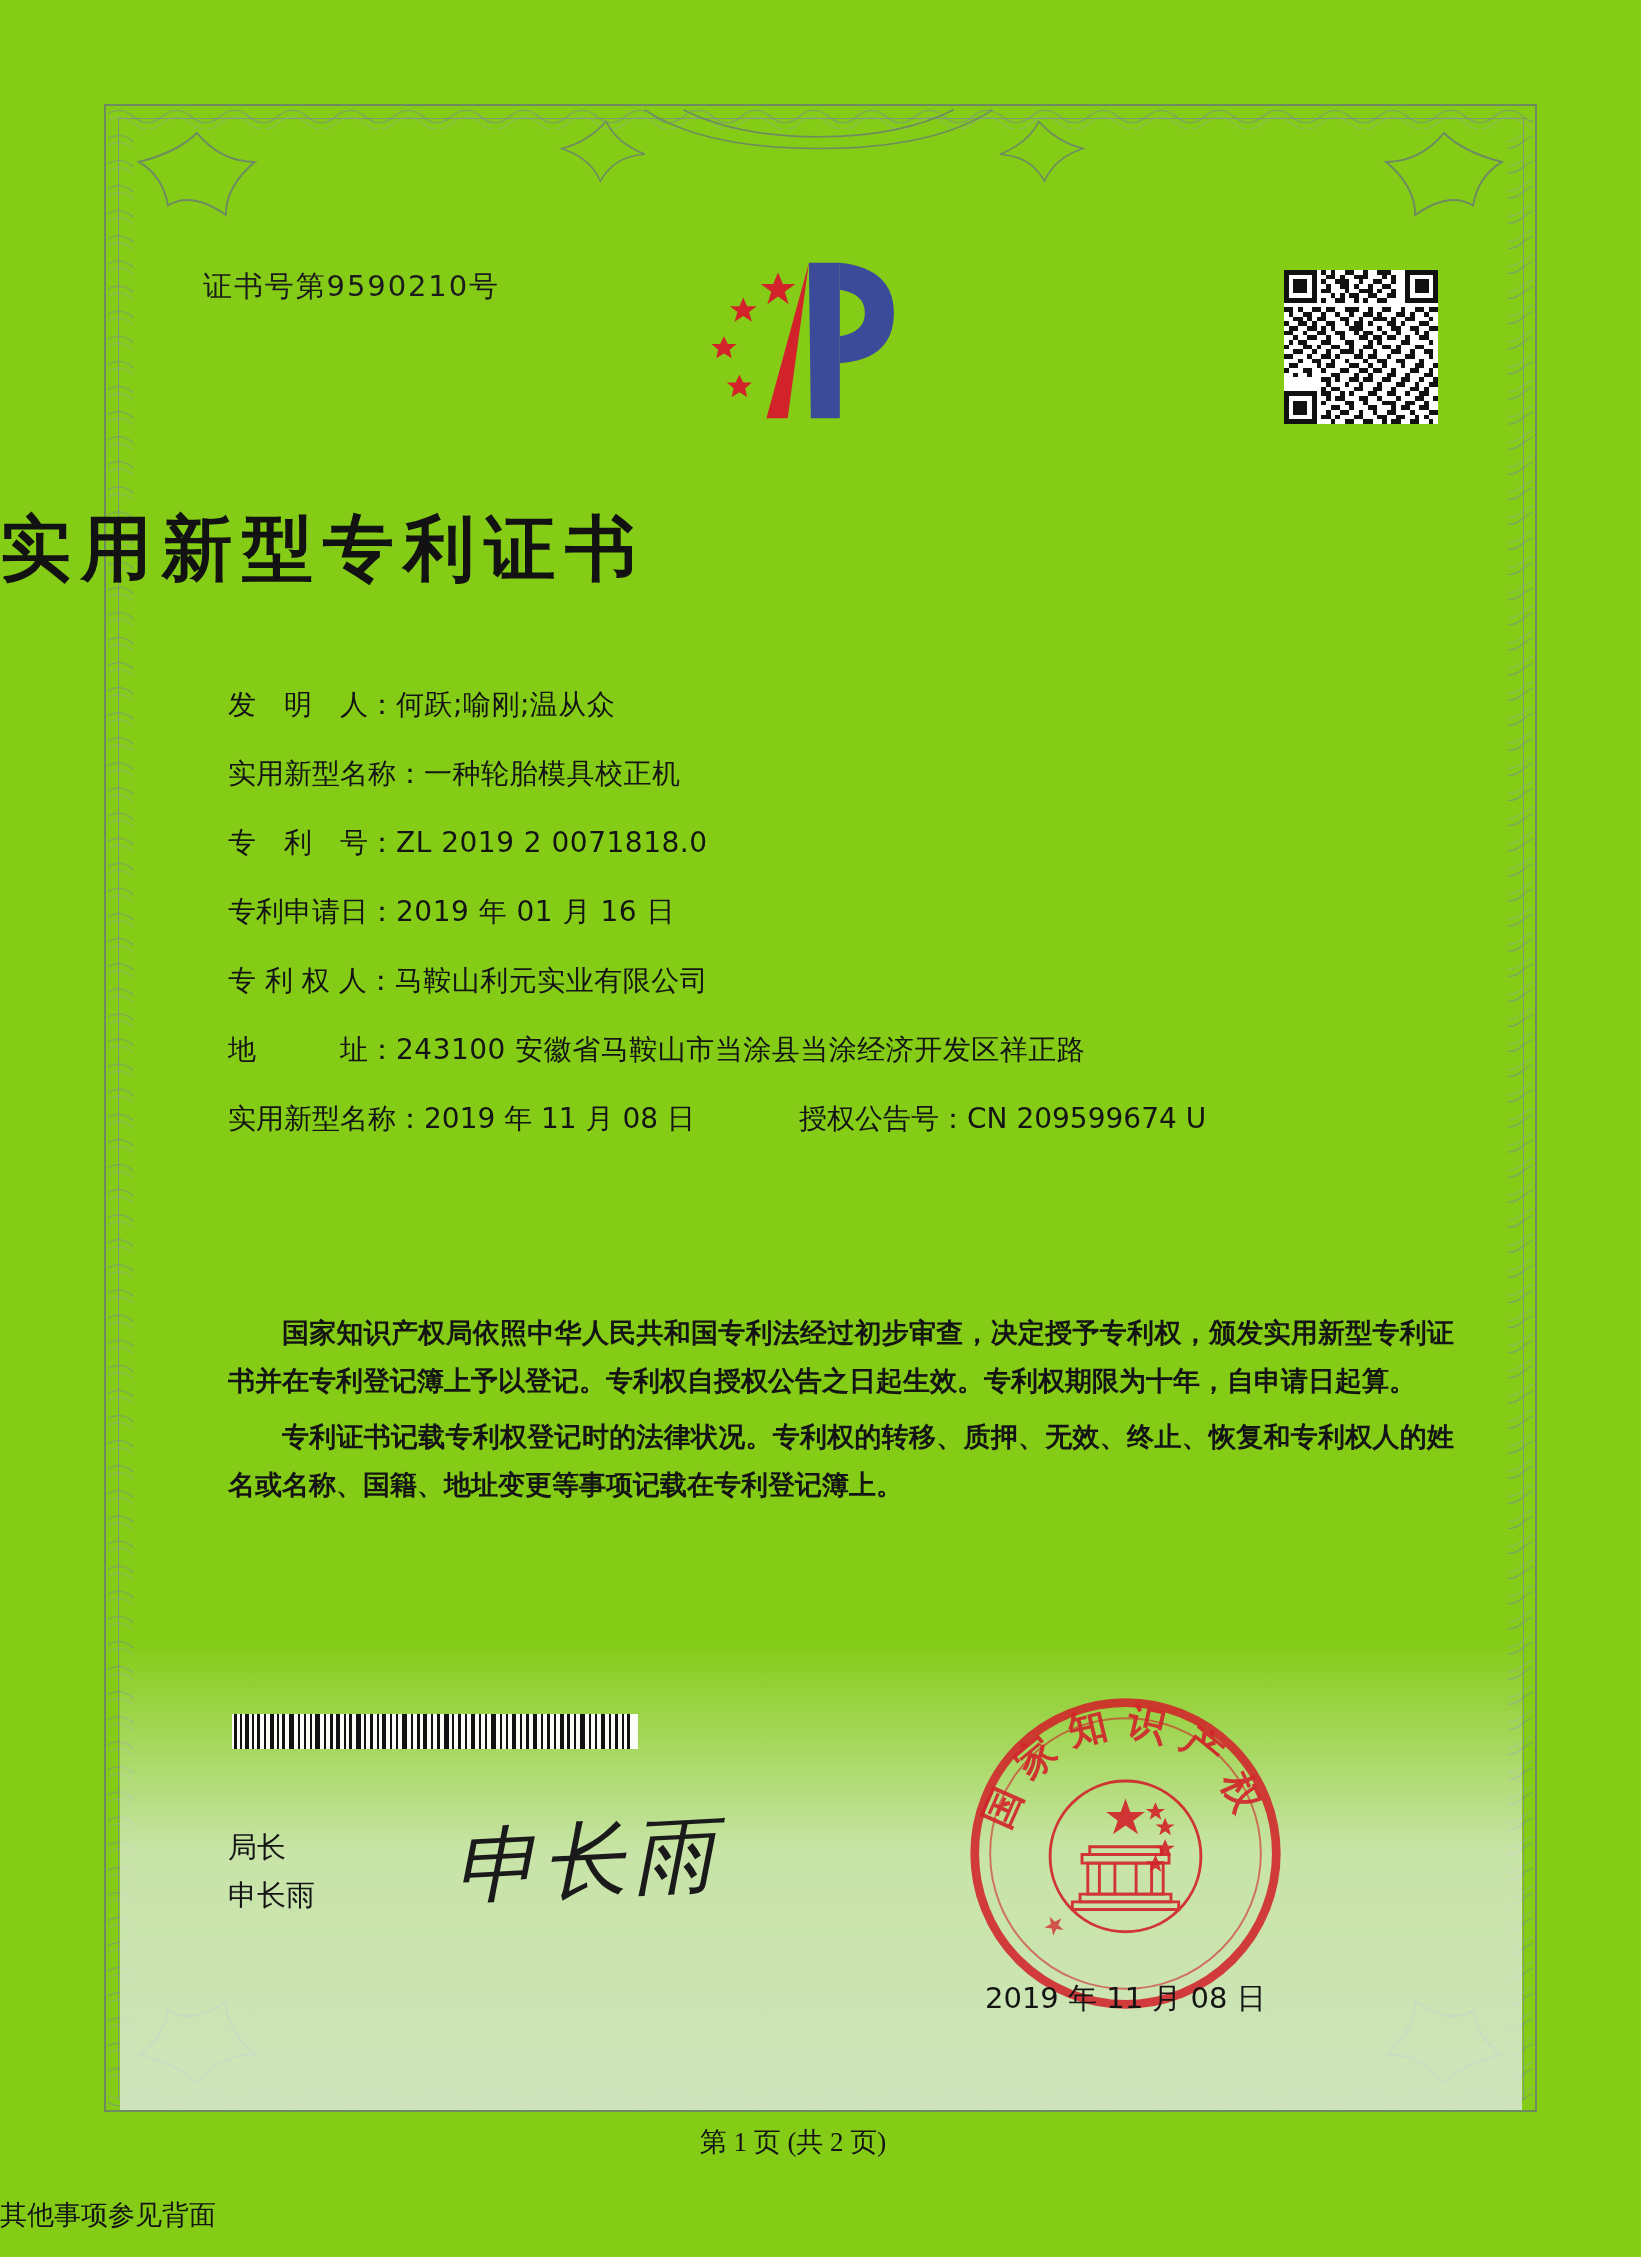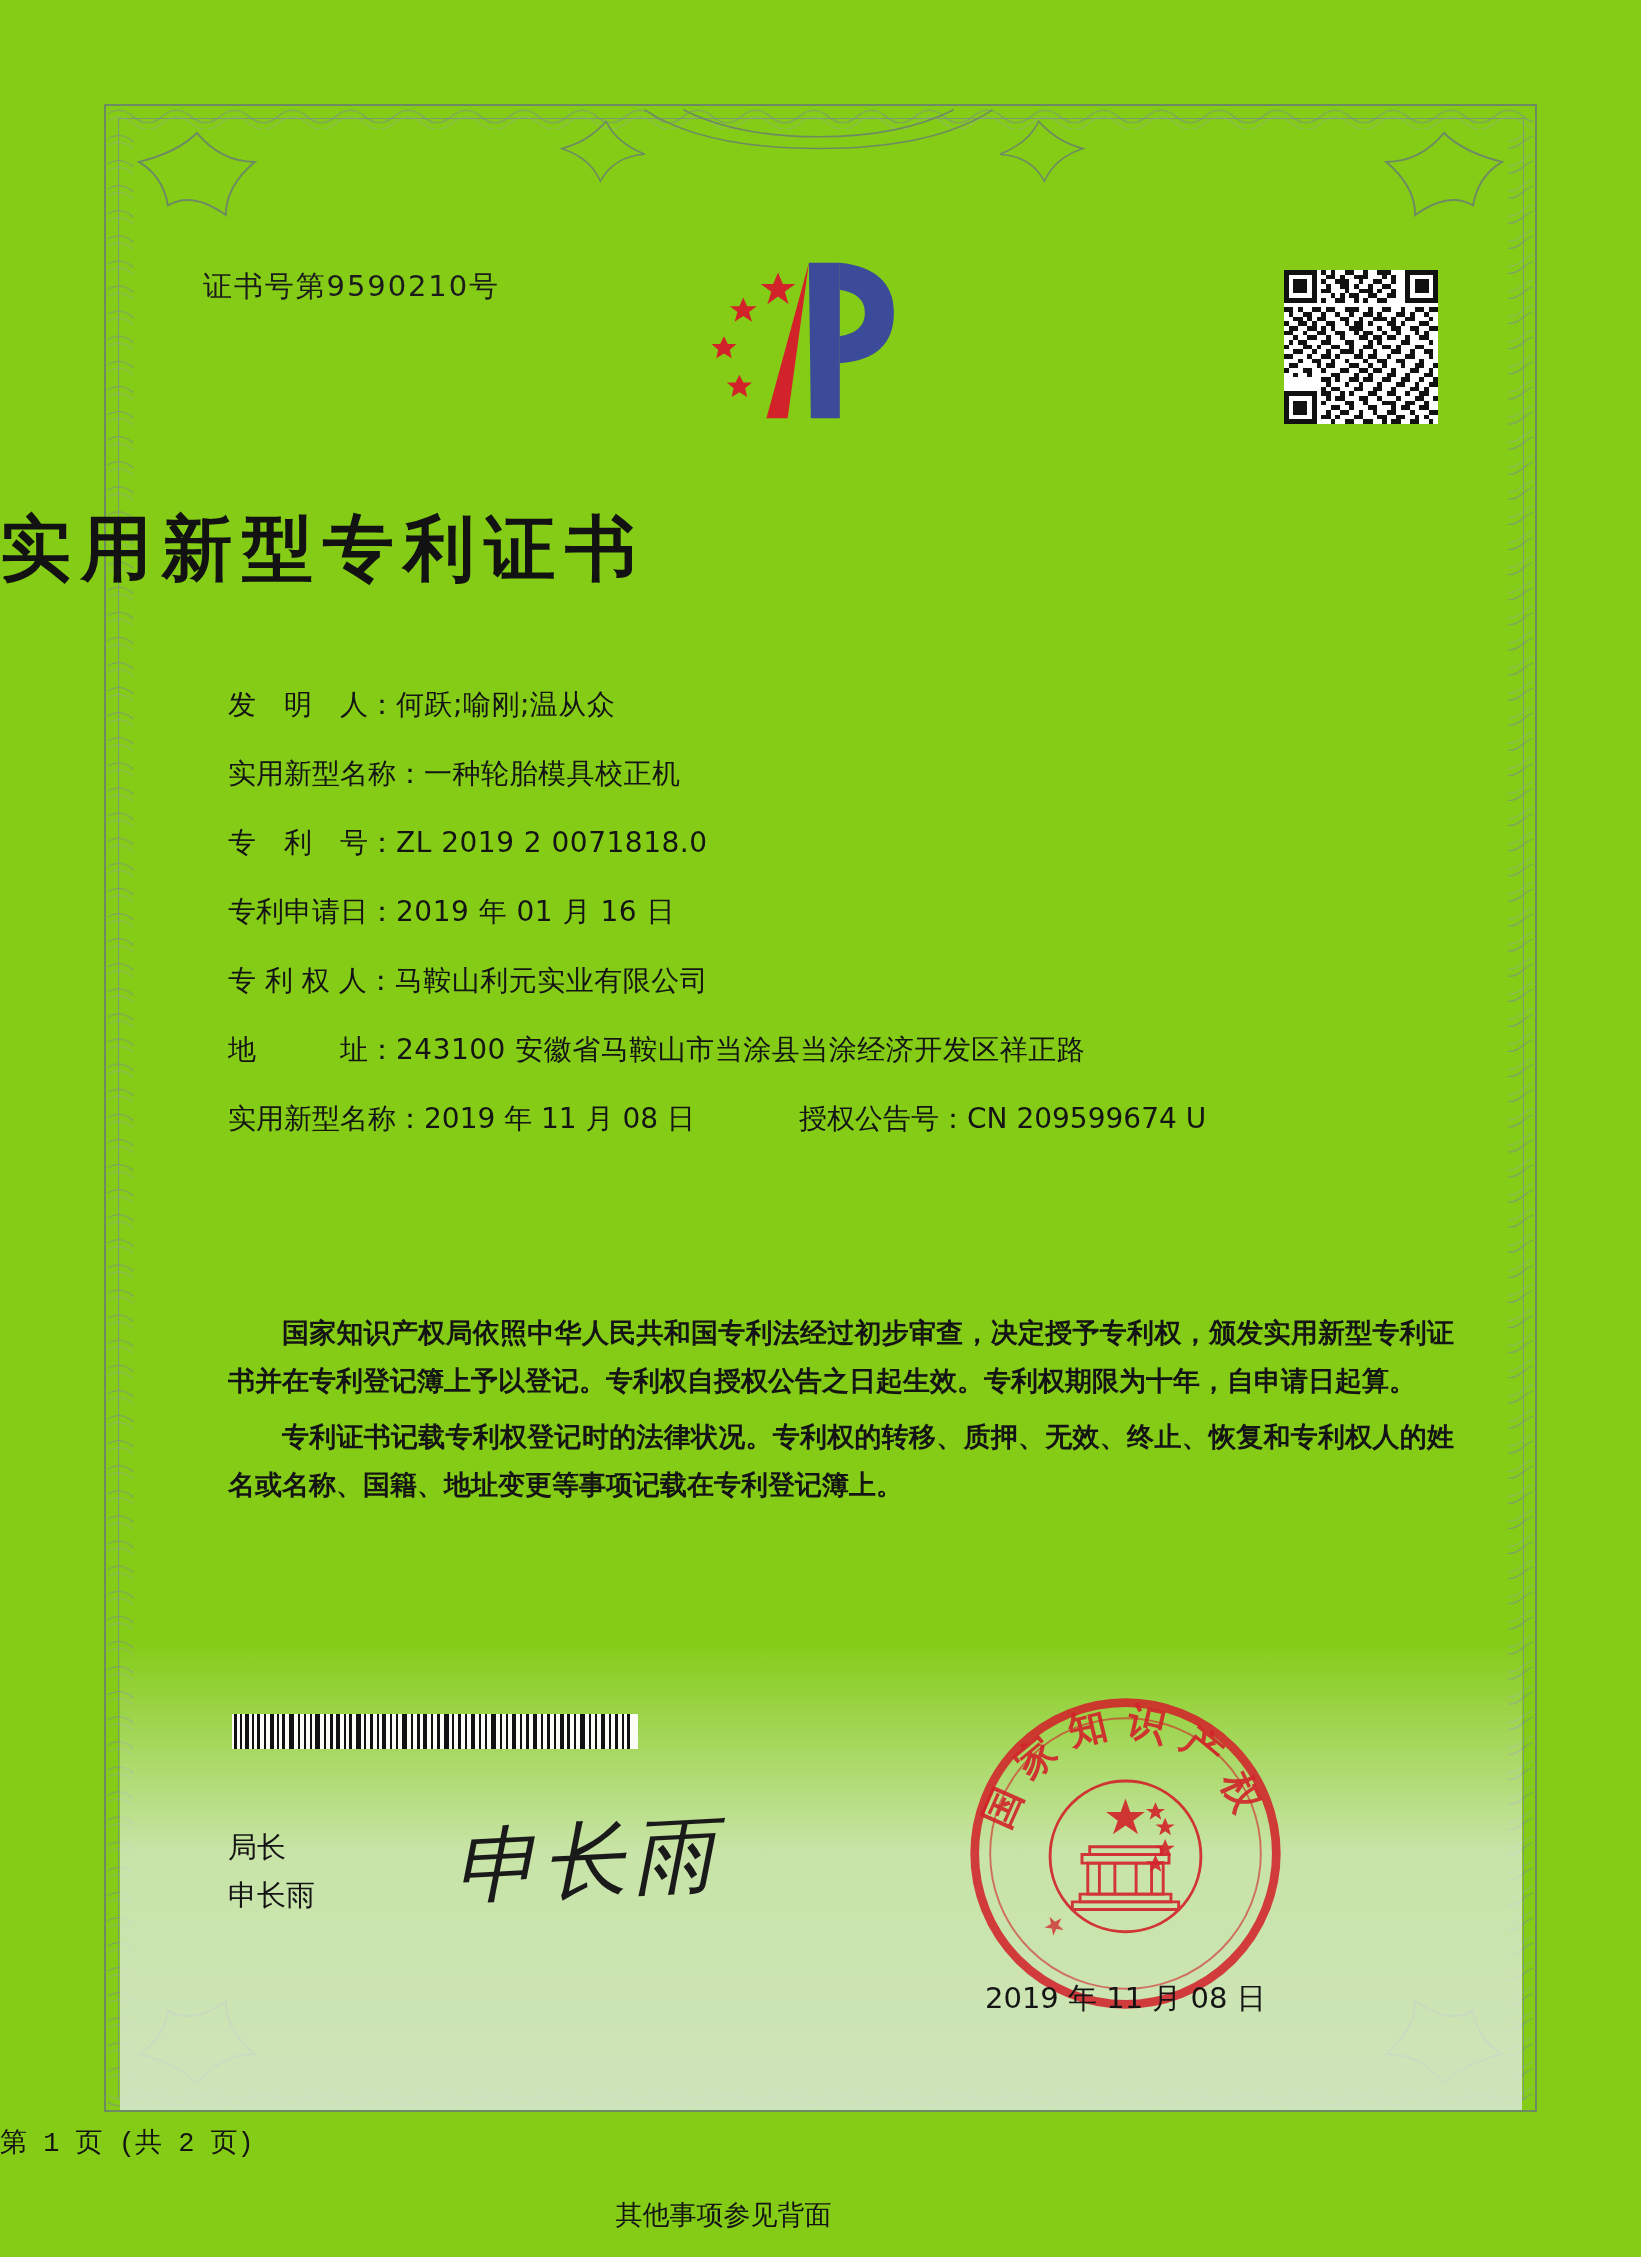--- a/index.html
+++ b/index.html
@@ -175,31 +175,30 @@
     font-size: 29px;
     color: #141414;
     font-family: "DejaVu Sans", "Liberation Sans", sans-serif;
   }
   
   .page-no {
     position: absolute;
     left: 0;
     top: 2124px;
     width: 1586px;
-    text-align: left;
+    text-align: center;
     font-size: 27px;
     color: #141414;
-    font-family: Liberation Mono, monospace;
+    font-family: Liberation Serif, serif;
   }
   .back-note {
     position: absolute;
     left: 0;
     top: 2197px;
     width: 1447px;
-    text-align: center;
     font-size: 27px;
     color: #141414;
     font-family: "DejaVu Sans", "Liberation Sans", sans-serif;
   }
   
   .bottom-wash {
     position: absolute;
     left: 120px;
     top: 1641px;
     width: 1402px;

